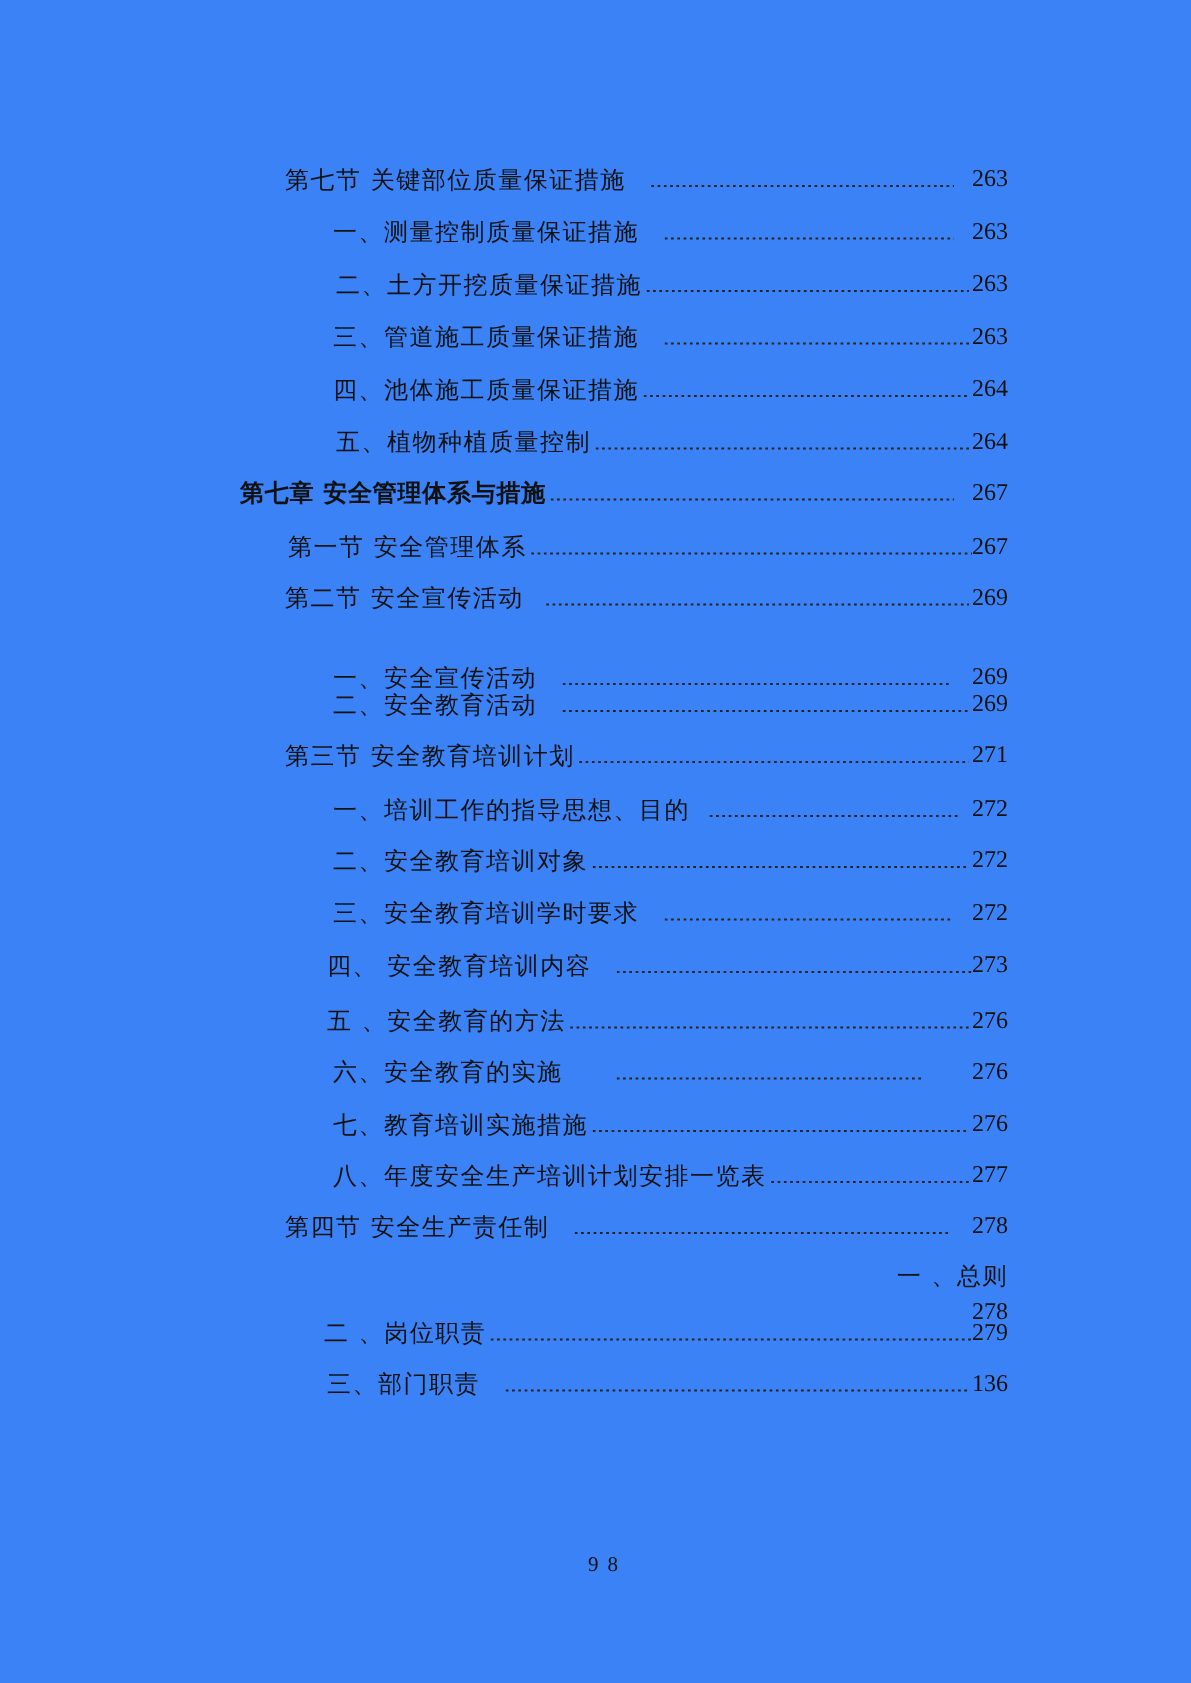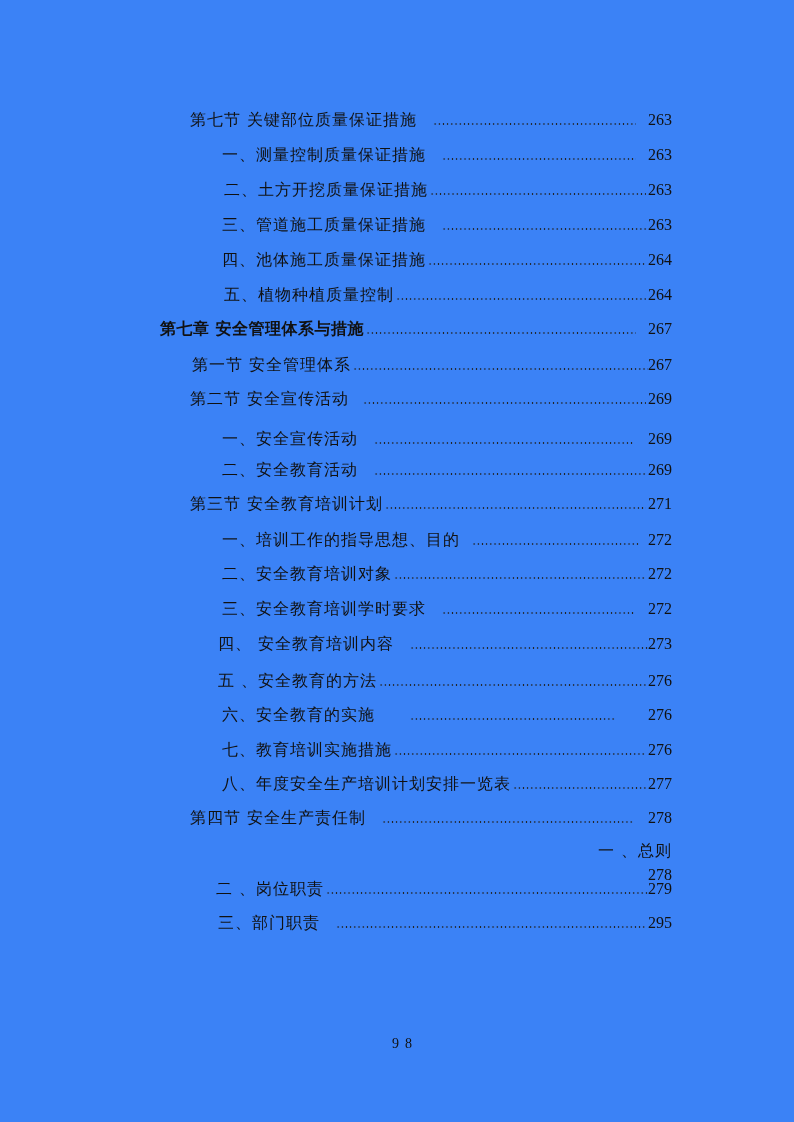--- a/index.html
+++ b/index.html
@@ -69,21 +69,21 @@
     <span class="toc-leader" style="margin-right:0;"></span>
     <span class="toc-page">267</span>
   </div>
 
   <div class="toc-line" style="left:190px; top:385px; width:482px;text-align:right;">
     <span class="toc-label">第二节  安全宣传活动</span>
     <span class="toc-leader" style="margin-left:14px;"></span>
     <span class="toc-page">269</span>
   </div>
 
-  <div class="toc-line" style="left:222px; top:425px; width:450px;">
+  <div class="toc-line" style="left:222px; top:438px; width:450px;">
     <span class="toc-label">一、安全宣传活动</span>
     <span class="toc-leader" style="margin-left:16px; margin-right:14px;"></span>
     <span class="toc-page">269</span>
   </div>
 
   <div class="toc-line" style="left:222px; top:456px; width:450px;">
     <span class="toc-label">二、安全教育活动</span>
     <span class="toc-leader" style="margin-left:16px;"></span>
     <span class="toc-page">269</span>
   </div>
@@ -156,18 +156,18 @@
 
   <div class="toc-line" style="left:216px; top:875px; width:456px;">
     <span class="toc-label">二 、岗位职责</span>
     <span class="toc-leader" style="margin-right:0;"></span>
     <span class="toc-page">279</span>
   </div>
 
   <div class="toc-line" style="left:218px; top:909px; width:454px;">
     <span class="toc-label">三、部门职责</span>
     <span class="toc-leader" style="margin-left:16px;"></span>
-    <span class="toc-page">295</span>
+    <span class="toc-page">136</span>
   </div>
 
   <div class="page-number">98</div>
 
 </div>
 
 </body></html>

